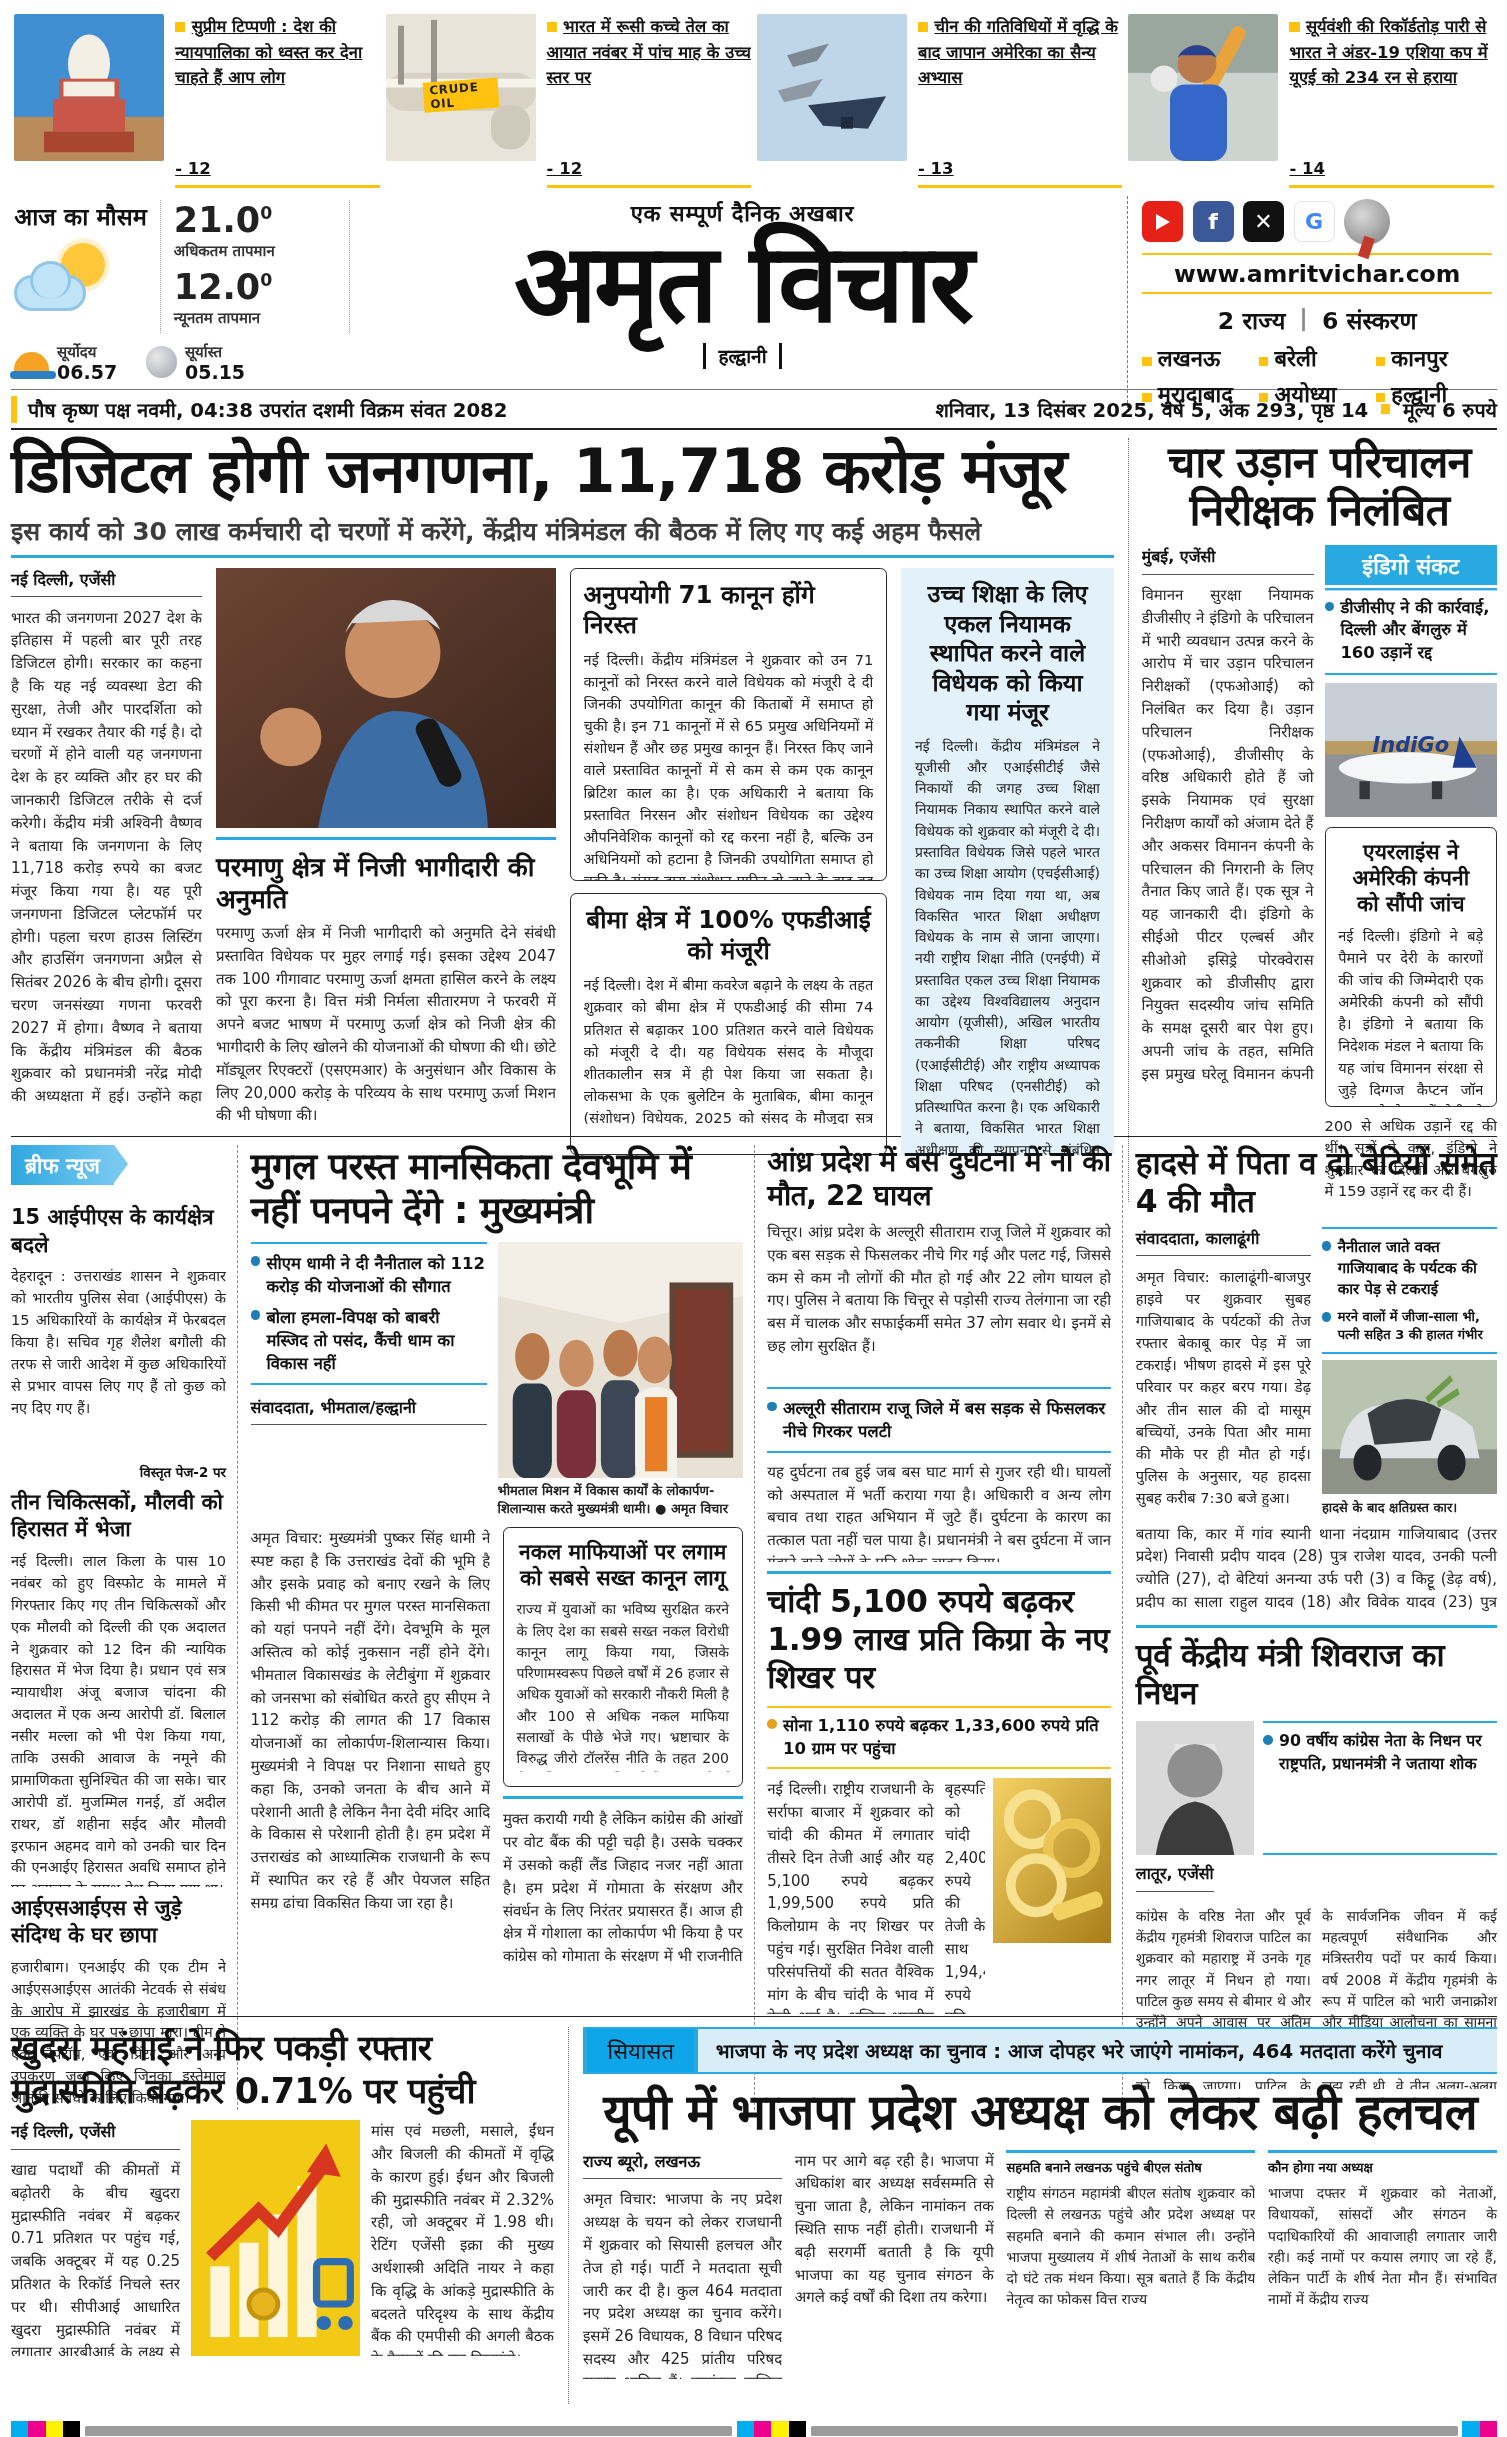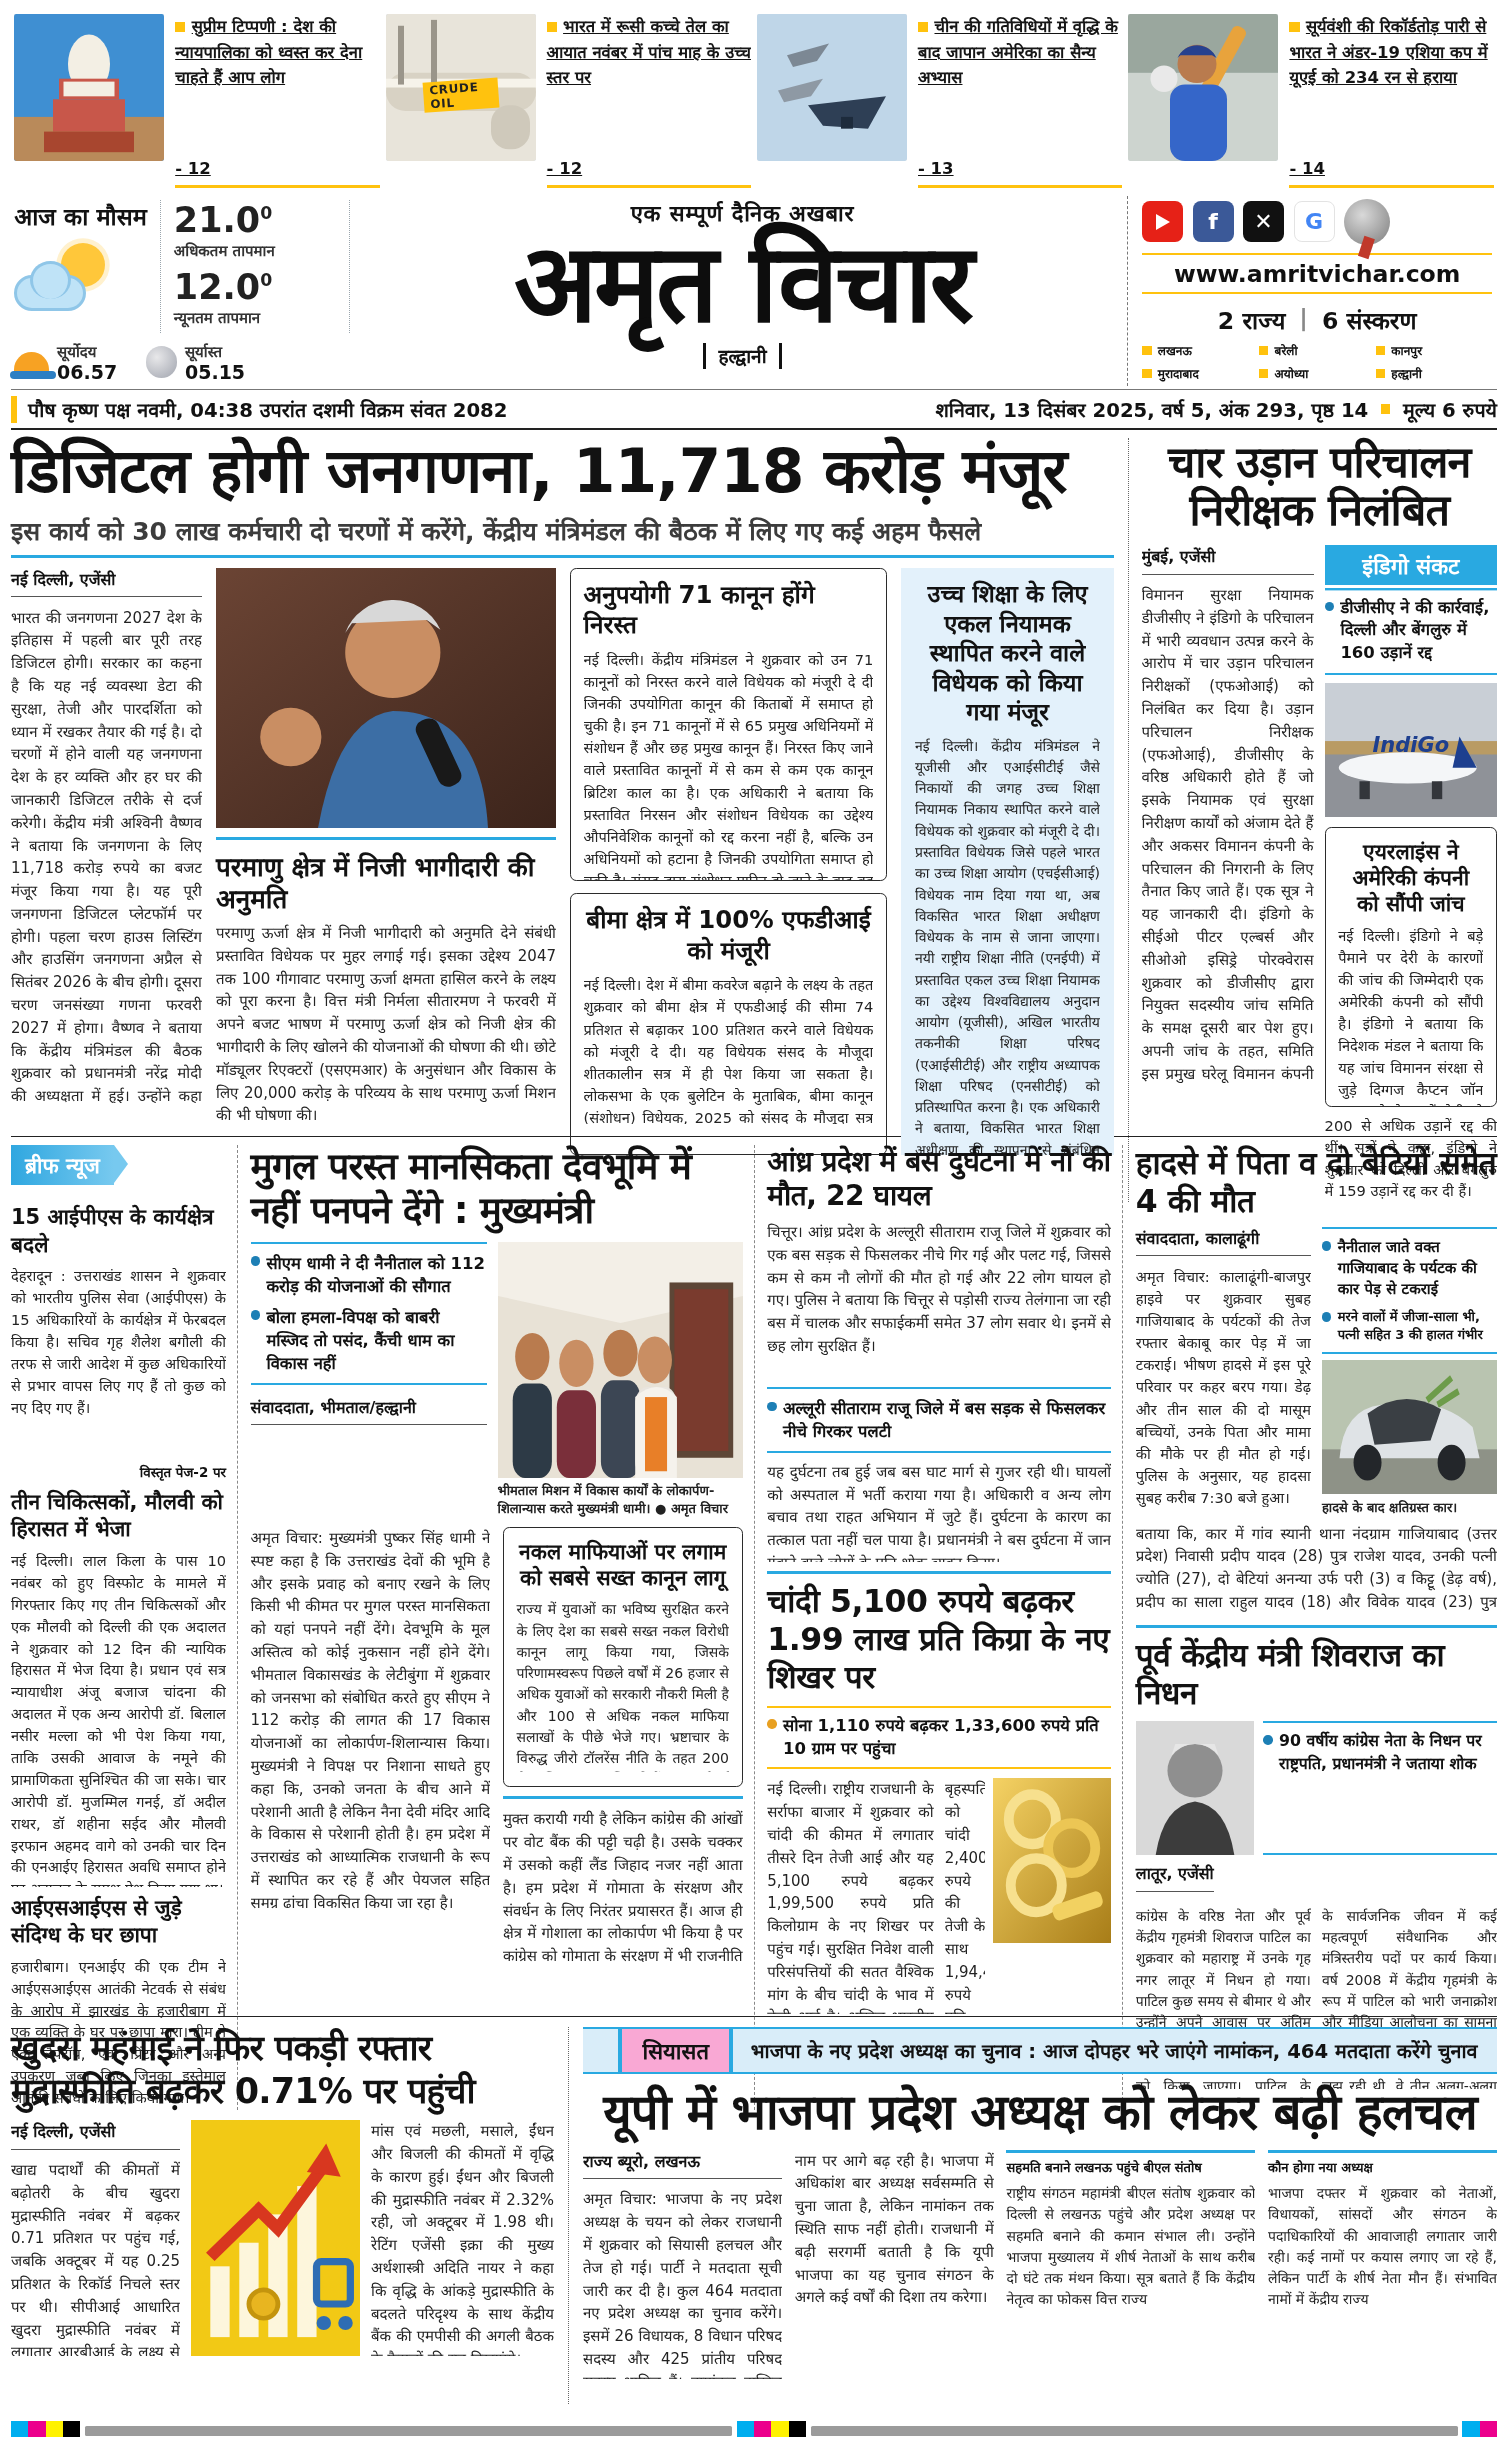--- a/index.html
+++ b/index.html
@@ -59,21 +59,21 @@
 .sic.yt{background:var(--red);}
 .sic.yt:before{content:"";width:0;height:0;border-left:14px solid #fff;border-top:8.7px solid transparent;border-bottom:8.7px solid transparent;}
 .sic.fb{background:var(--fb);}
 .sic.x{background:#111;}
 .sic.g{background:#fff;border:1.6px solid #e3e3e3;color:#4285f4;}
 .mic{width:46px;height:46px;border-radius:50%;background:radial-gradient(circle at 40% 35%,#d9d9d9,#7c7c7c);position:relative;}
 .mic:after{content:"";position:absolute;left:17.3px;top:38px;width:11px;height:20.5px;background:#c0392b;transform:rotate(18deg);}
 .site{display:block;margin-top:7.9px;border-top:2.4px solid var(--yellow);border-bottom:2.4px solid var(--yellow);font-size:23.6px;font-weight:800;padding:4.7px 0;text-align:center;color:#111;text-decoration:none;}
 .ed-count{display:flex;justify-content:center;gap:14px;font-size:23.6px;font-weight:700;padding:9.5px 0 6.3px 0;}
 .ed-count .dv{color:#888;}
-.cities{display:grid;grid-template-columns:repeat(3,1fr);row-gap:6.3px;font-size:12px;font-weight:700;}
+.cities{display:grid;grid-template-columns:repeat(3,1fr);row-gap:6.3px;font-size:22px;font-weight:700;}
 .cities span i{display:inline-block;width:9.5px;height:9.5px;background:var(--yellow);margin-right:6.3px;}
 
 
 .dateline{display:flex;justify-content:space-between;align-items:center;border-top:1.6px solid #777;border-bottom:2.4px solid #222;height:41px;margin-top:3.2px;font-size:19.7px;font-weight:800;}
 .dl-left{border-left:6.3px solid var(--yellow);padding-left:11px;}
 .dl-right{display:flex;gap:12.6px;align-items:center;}
 .dl-right .sq{width:9.5px;height:9.5px;background:var(--yellow);display:inline-block;}
 
 
 .lead{display:grid;grid-template-columns:1fr 369px;column-gap:14px;padding-top:7.9px;height:698px;}
@@ -125,21 +125,21 @@
 .pa-grid{display:grid;grid-template-columns:118px 1fr;column-gap:9.5px;margin:7.9px 0;}
 .patilimg{height:134px;filter:grayscale(1);}
 
 
 .bottom{border-top:1.6px solid #222;margin-top:9.5px;padding-top:9.5px;display:grid;grid-template-columns:543px 1fr;column-gap:14px;height:388px;}
 .hl-6{font-size:35px;font-weight:800;line-height:1.22;letter-spacing:-0.8px;}
 .inf-cols{display:grid;grid-template-columns:169px 169px 1fr;column-gap:11px;margin-top:7.9px;height:236px;overflow:hidden;}
 .chartimg{height:100%;}
 .pol{border-left:1.6px dotted #666;padding-left:14px;}
 .pol-strip{display:flex;align-items:stretch;background:#d9edf9;border-top:2.4px solid var(--cyan);border-bottom:2.4px solid var(--cyan);}
-.pol-label{background:#f9a8d4;border-left:4.7px solid var(--cyan);border-right:4.7px solid var(--cyan);font-size:22px;font-weight:700;padding:6.3px 20.5px;margin-right:17.3px;margin-left:35px;}
+.pol-label{background:#0ea5e9;border-left:4.7px solid var(--cyan);border-right:4.7px solid var(--cyan);font-size:22px;font-weight:400;padding:6.3px 20.5px;margin-right:17.3px;}
 .pol-striptext{font-size:19.7px;font-weight:800;align-self:center;}
 .hl-7{font-size:49px;font-weight:800;letter-spacing:-0.8px;text-align:center;margin:12.6px 0 9.5px 0;line-height:1.1;}
 .pol-cols{display:grid;grid-template-columns:1fr 1fr 1.25fr 1.15fr;column-gap:12.6px;height:236px;overflow:hidden;}
 .pol-sub{border-top:3.2px solid var(--cyan);padding-top:7.9px;}
 .pol-sub h4{font-size:13px;font-weight:800;margin-bottom:6.3px;line-height:1.25;}
 
 
 .pfoot{display:flex;align-items:center;gap:4.7px;height:44px;margin-top:4.7px;}
 .regs{display:flex;}
 .regs i{width:17.3px;height:20.5px;display:inline-block;}

